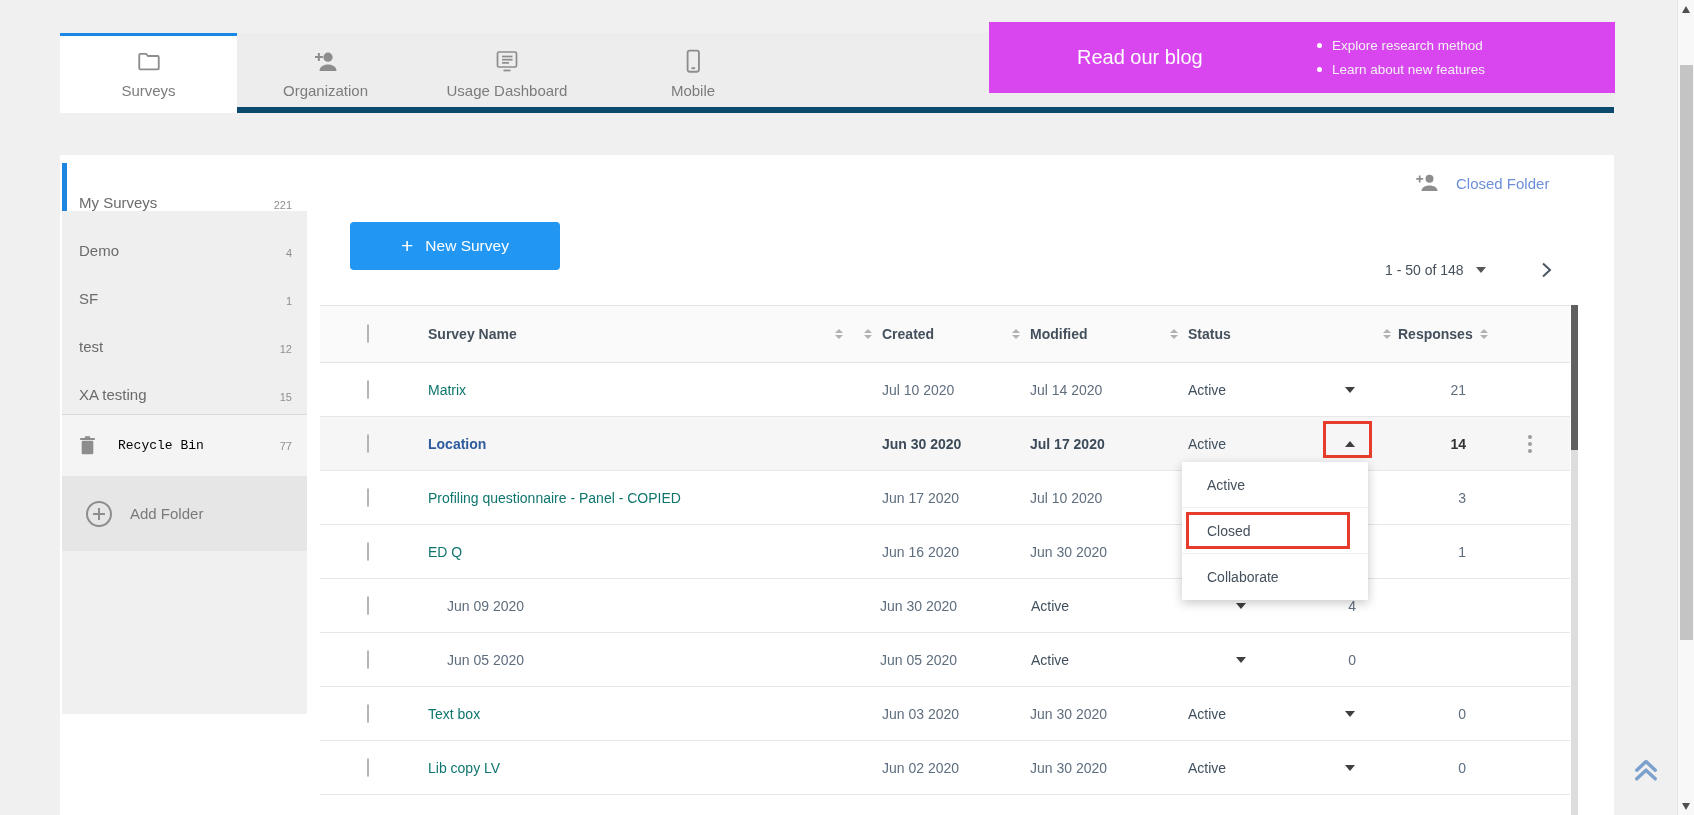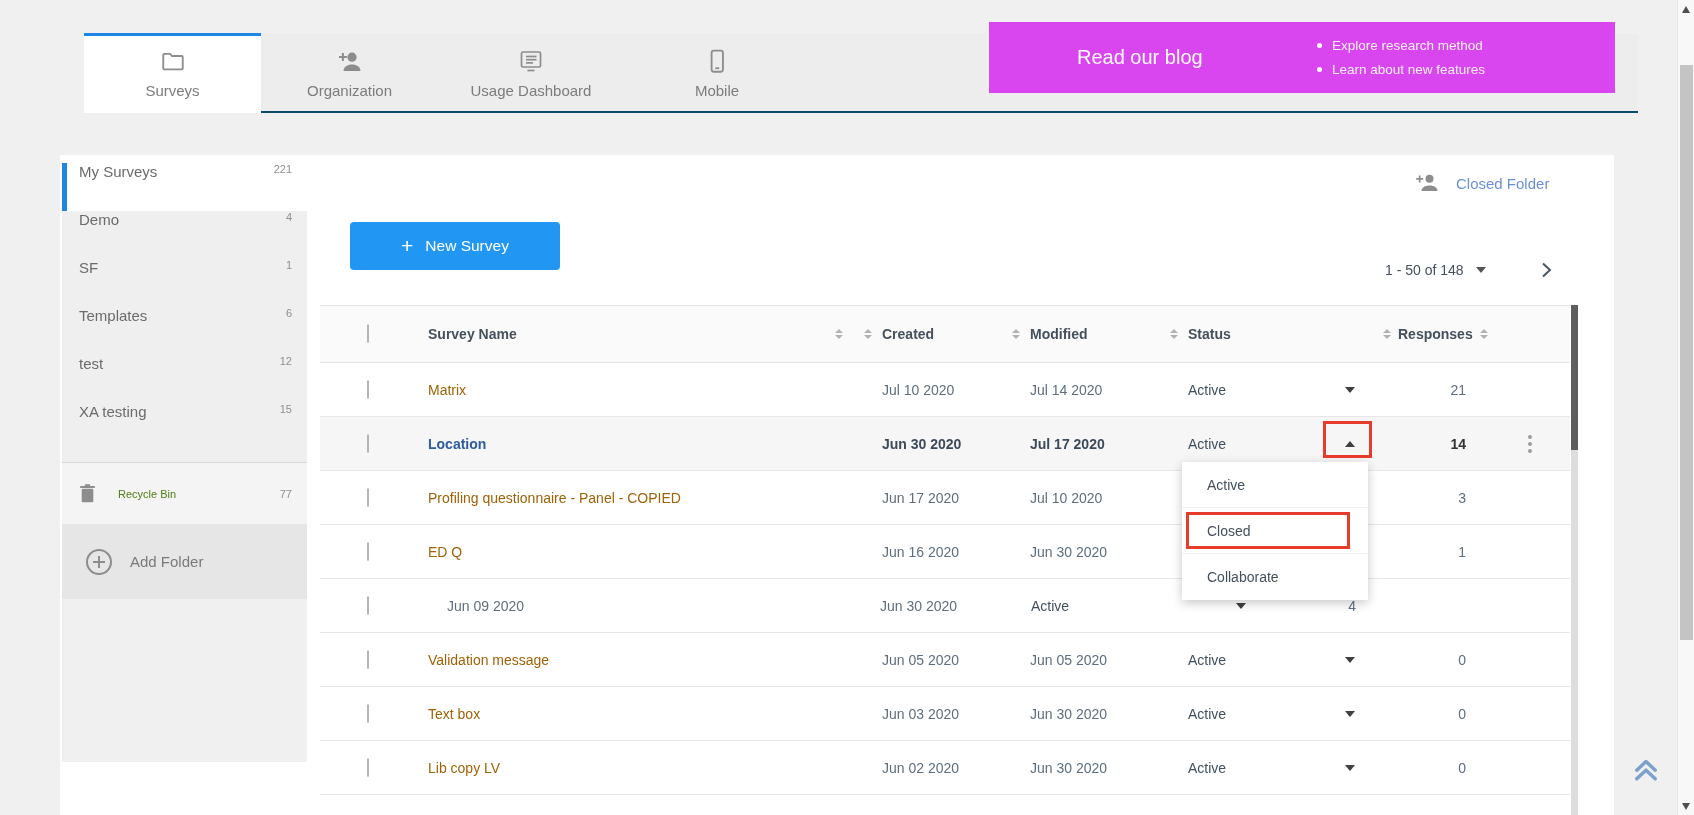--- a/index.html
+++ b/index.html
@@ -1,48 +1,48 @@
 <!DOCTYPE html>
 <html><head>
 <meta charset="utf-8">
 <style>
   * { margin:0; padding:0; box-sizing:border-box; }
   html,body { width:1694px; height:815px; overflow:hidden; }
   body { font-family:"Liberation Sans", sans-serif; background:#f0f0f1; position:relative; }
   .abs { position:absolute; }
 
   
-  #top-strip { left:60px; top:33px; width:1554px; height:80px; background:#ededed; border-bottom:2px solid #0c4a6e;margin-left:24px; }
+  #top-strip { left:60px; top:33px; width:1554px; height:80px; background:#ededed; border-bottom:6px solid #0c4a6e; }
   #tabs { position:absolute; left:0; top:0; height:80px; display:flex; }
   .tab { width:177px; height:80px; display:flex; flex-direction:column; align-items:center; justify-content:center; gap:6px; cursor:pointer; }
   .tab:nth-child(3), .tab:nth-child(4) { width:186px; }
   .tab.active { background:#ffffff; box-shadow: inset 0 3px 0 #1b87e6; }
   .t-icon { height:28px; display:flex; align-items:center; }
   .t-label { font-size:15px; color:#7c7c7c; }
 
   
   #banner { left:989px; top:22px; width:626px; height:71px; background:#d946ef; display:flex; align-items:center; cursor:pointer; }
   #banner-title { margin-left:88px; width:220px; color:#fdfdfd; font-size:20px; }
   #banner-bullets { margin-left:20px; list-style:none; display:flex; flex-direction:column; gap:9px; }
   #banner-bullets li { color:#f2f2f2; font-size:13.5px; display:flex; align-items:center; gap:10px; }
   .b-dot { width:5px; height:5px; border-radius:50%; background:#ffffff; flex:0 0 auto; }
 
   
   #card { left:60px; top:155px; width:1554px; height:660px; background:#ffffff; }
 
   
   #sidebar { left:62px; top:163px; width:245px; height:647px; }
   #folder-list { background:#efefef; padding-bottom:11px; }
-  .folder { height:48px; display:flex; align-items:flex-start; padding:0 15px 0 17px; cursor:pointer; position:relative; }
+  .folder { height:48px; display:flex; align-items:flex-end; padding:0 15px 0 17px; cursor:pointer; position:relative; }
   .folder .f-label { font-size:15px; color:#6b6b6b; flex:1; white-space:nowrap; overflow:hidden; }
   .folder .f-count { font-size:11px; color:#8f8f8f; }
   .folder.active { background:#ffffff; }
   .folder.active::before { content:""; position:absolute; left:0; top:0; width:5px; height:100%; background:#1d86e0; }
   #recycle-bin { height:62px; background:#f4f4f4; border-top:1px solid #d9d9d9; display:flex; align-items:center; padding:0 15px 0 17px; gap:22px; cursor:pointer; }
-  #recycle-bin .f-label { font-size:11px; color:#4d7c0f; flex:1; }
+  #recycle-bin .f-label { font-size:13px; color:#000000; flex:1;font-family:Liberation Mono, monospace; }
   #recycle-bin .f-count { font-size:11px; color:#8f8f8f; }
   #add-folder { height:75px; background:#e6e6e6; display:flex; align-items:center; padding-left:23px; gap:17px; cursor:pointer; }
   #add-folder .f-label { font-size:15px; color:#7a7a7a; }
   #sidebar-fill { height:163px; background:#f0f0f1; }
 
   
   #share-folder { left:1415px; top:170px; height:26px; display:flex; align-items:center; gap:15px; cursor:pointer; }
   #share-folder span { font-size:15px; color:#6c8fd9; }
   #new-survey { left:350px; top:222px; width:210px; height:48px; background:#2196f3; border:none; border-radius:4px;
     color:#ffffff; font-size:15.5px; font-family:inherit; display:flex; align-items:center; justify-content:center; gap:12px; cursor:pointer; }
@@ -57,21 +57,21 @@
   .grid { display:grid; grid-template-columns:100px 435px 150px 157px 158px 60px 110px 80px; align-items:center; }
   #thead { height:58px; background:#fafafa; border-top:1px solid #e3e3e3; border-bottom:1px solid #e3e3e3; }
   .hcell { font-size:14px; font-weight:700; color:#44505c; display:flex; align-items:center; }
   .checkbox { width:18px; height:18px; border:1px solid #b5b5b5; border-radius:3px; background:#fff; margin-left:47px; cursor:pointer; }
   .sort { display:inline-flex; flex-direction:column; gap:2px; cursor:pointer; }
   .sort i { display:block; width:0; height:0; border-left:4px solid transparent; border-right:4px solid transparent; }
   .sort .up { border-bottom:4px solid #b2b2b2; }
   .sort .dn { border-top:4px solid #b2b2b2; }
   .row { height:54px; border-bottom:1px solid #e7e7e7; background:#fff; }
   .row.sel { background:#f6f6f6; }
-  .c-name { padding-left:8px; font-size:14px; color:#a16207; cursor:pointer; }
+  .c-name { padding-left:8px; font-size:14px; color:#0f766e; cursor:pointer; }
   .row.sel .c-name { color:#2e5c9e; font-weight:700; }
   .c-date { font-size:14px; color:#5f6e7e; }
   .c-created { padding-left:27px; } .c-modified { padding-left:25px; }
   .row.sel .c-date { color:#3c4a59; font-weight:700; }
   .c-status { padding-left:26px; font-size:14px; color:#41505e; }
   .c-caret { display:flex; justify-content:center; cursor:pointer; }
   .caret-down { width:0; height:0; border-left:5px solid transparent; border-right:5px solid transparent; border-top:6px solid #3f3f3f; }
   .caret-up { width:0; height:0; border-left:5px solid transparent; border-right:5px solid transparent; border-bottom:6px solid #3f3f3f; }
   .c-resp { font-size:14px; color:#5f6e7e; text-align:right; padding-right:24px; }
   .row.sel .c-resp { color:#333; font-weight:700; }
@@ -182,24 +182,20 @@
   </div>
       <div class="folder">
     <span class="f-label">Demo</span>
     <span class="f-count">4</span>
   </div>
       <div class="folder">
     <span class="f-label">SF</span>
     <span class="f-count">1</span>
   </div>
       <div class="folder">
-    <span class="f-label">Templates</span>
-    <span class="f-count">6</span>
-  </div>
-      <div class="folder">
     <span class="f-label">test</span>
     <span class="f-count">12</span>
   </div>
       <div class="folder">
     <span class="f-label">XA testing</span>
     <span class="f-count">15</span>
   </div>
     </div>
   <div id="recycle-bin">
     <svg width="17" height="19" viewBox="0 0 16 18">
@@ -357,21 +353,20 @@
     <div class="c-date c-modified">Jun 30 2020</div>
     <div class="c-status">Active</div>
     <div class="c-caret">
           <i class="caret-down"></i>
         </div>
     <div class="c-resp">4</div>
     <div class="c-menu"></div>
   </div>
       <div class="row grid">
     <div class="c-check"><span class="checkbox"></span></div>
-    <div class="c-name">Validation message</div>
     <div class="c-date c-created">Jun 05 2020</div>
     <div class="c-date c-modified">Jun 05 2020</div>
     <div class="c-status">Active</div>
     <div class="c-caret">
           <i class="caret-down"></i>
         </div>
     <div class="c-resp">0</div>
     <div class="c-menu"></div>
   </div>
       <div class="row grid">

